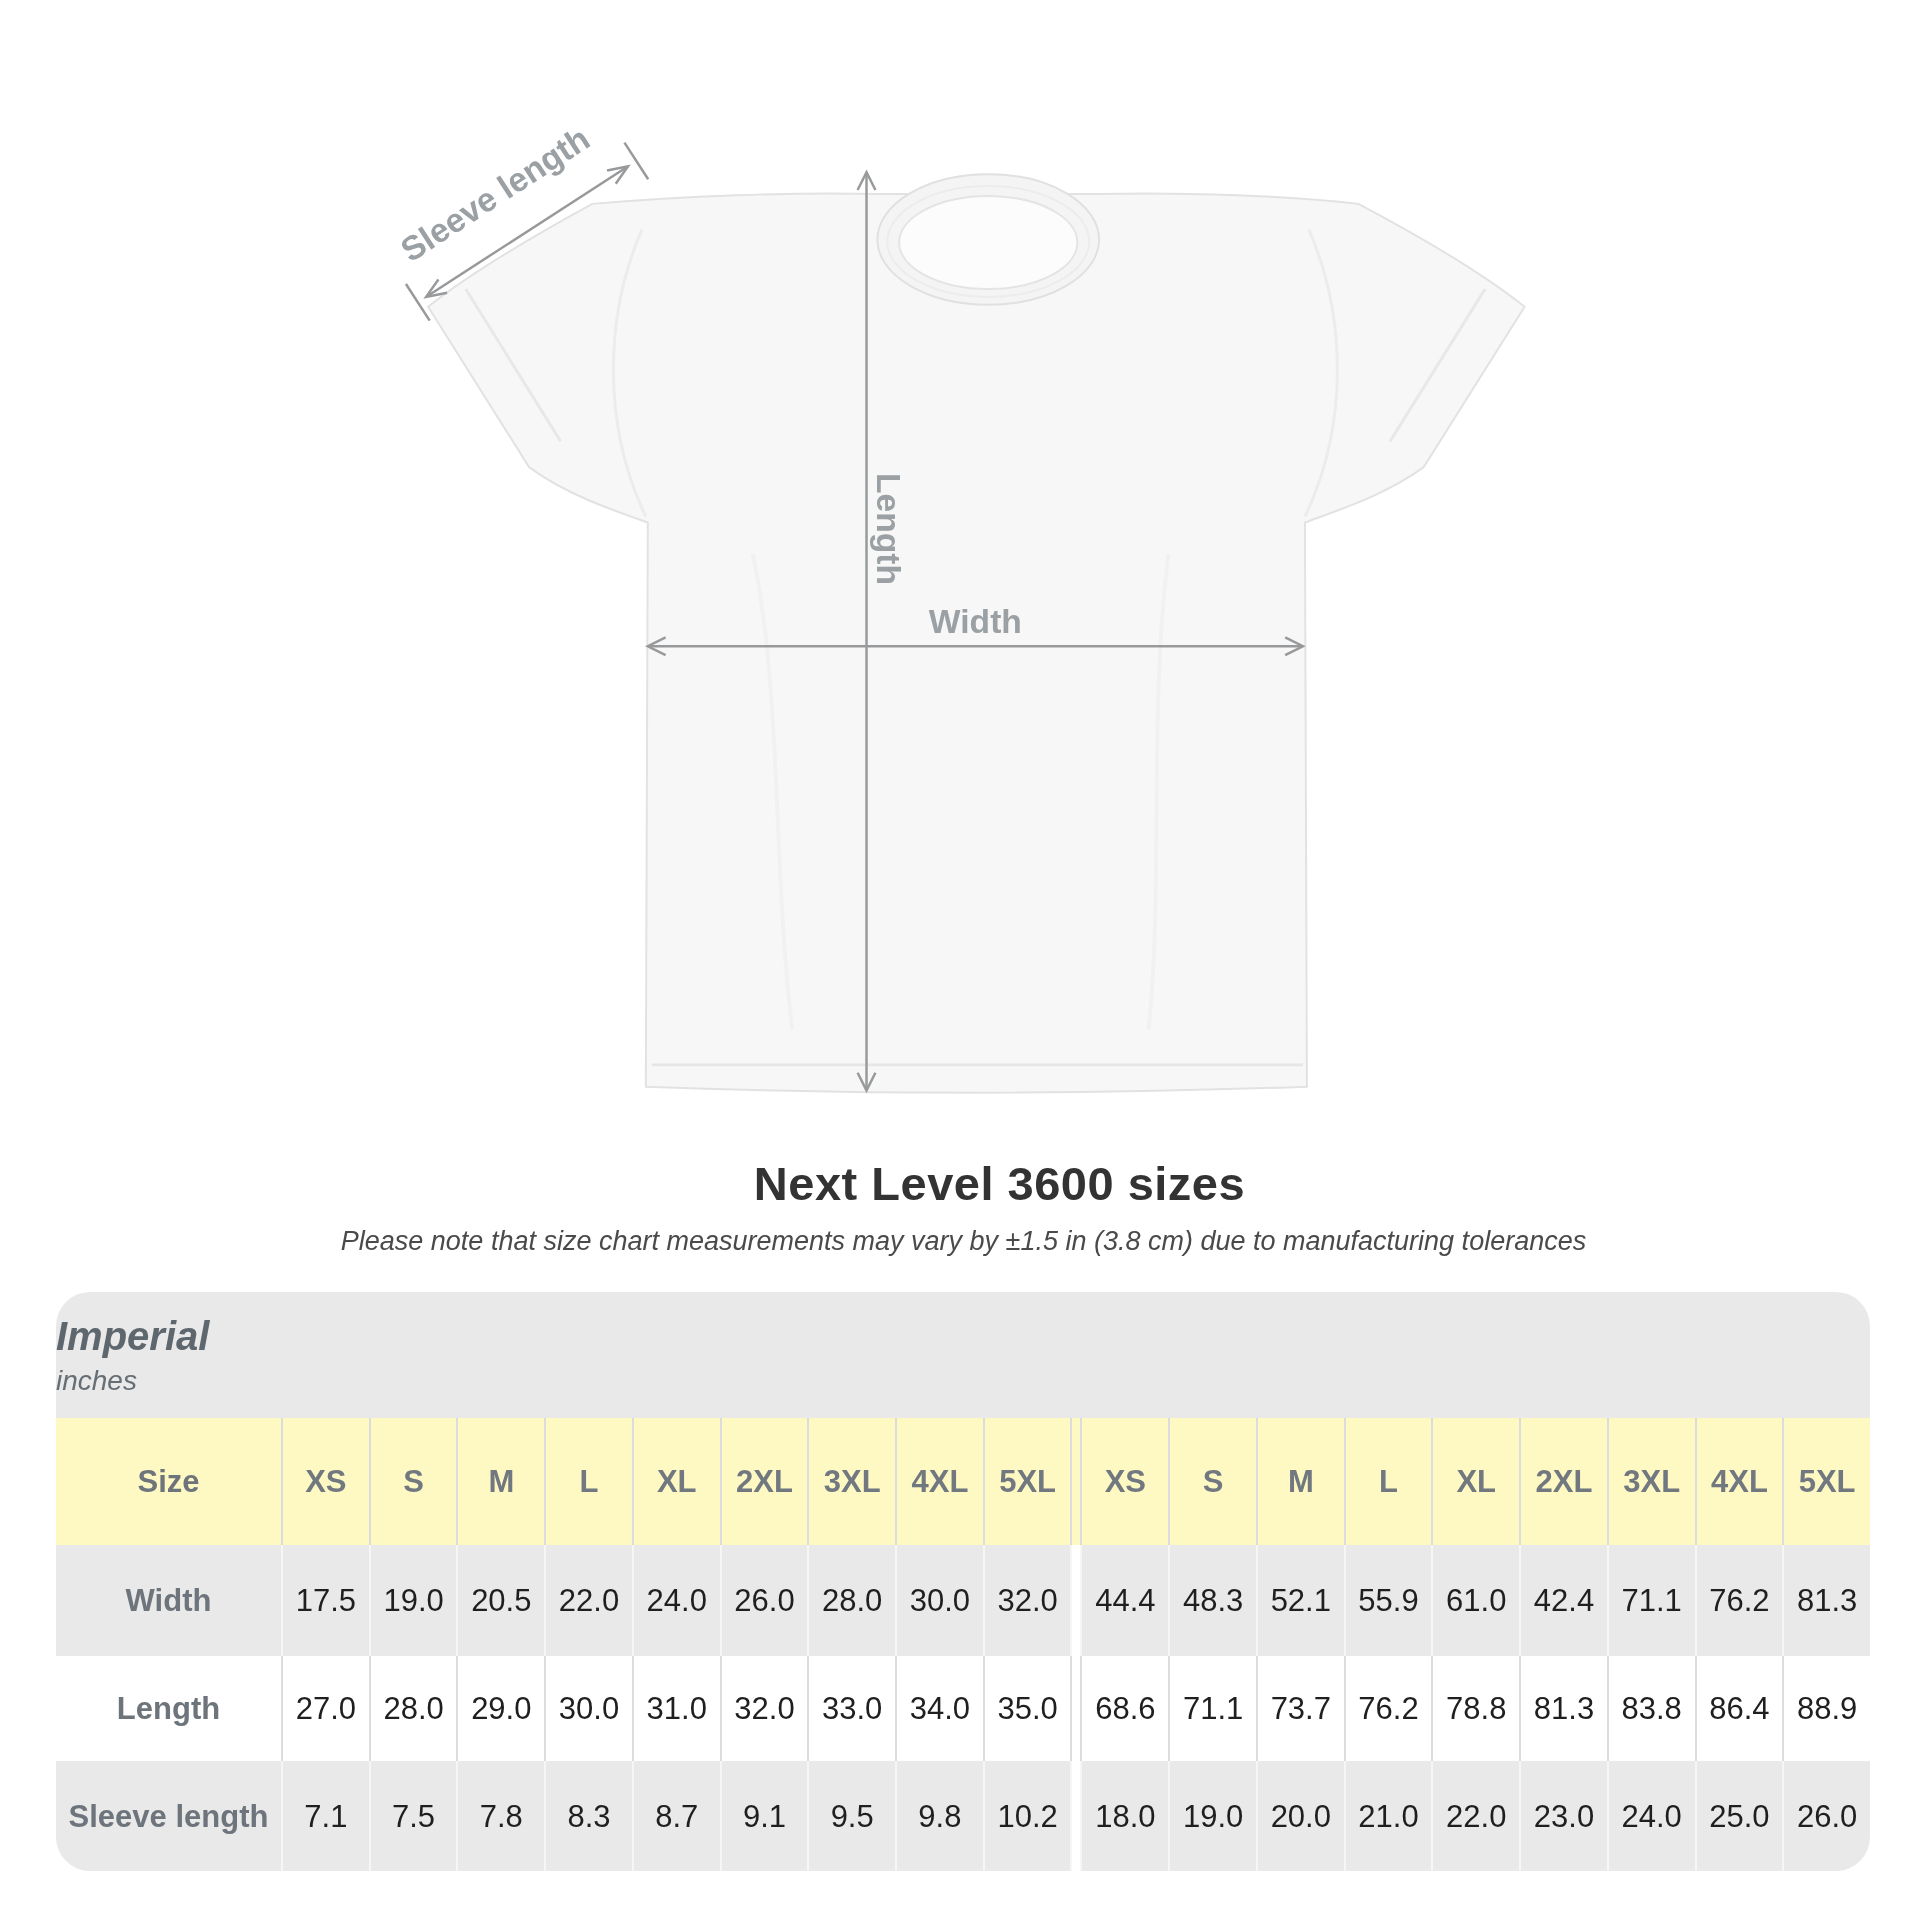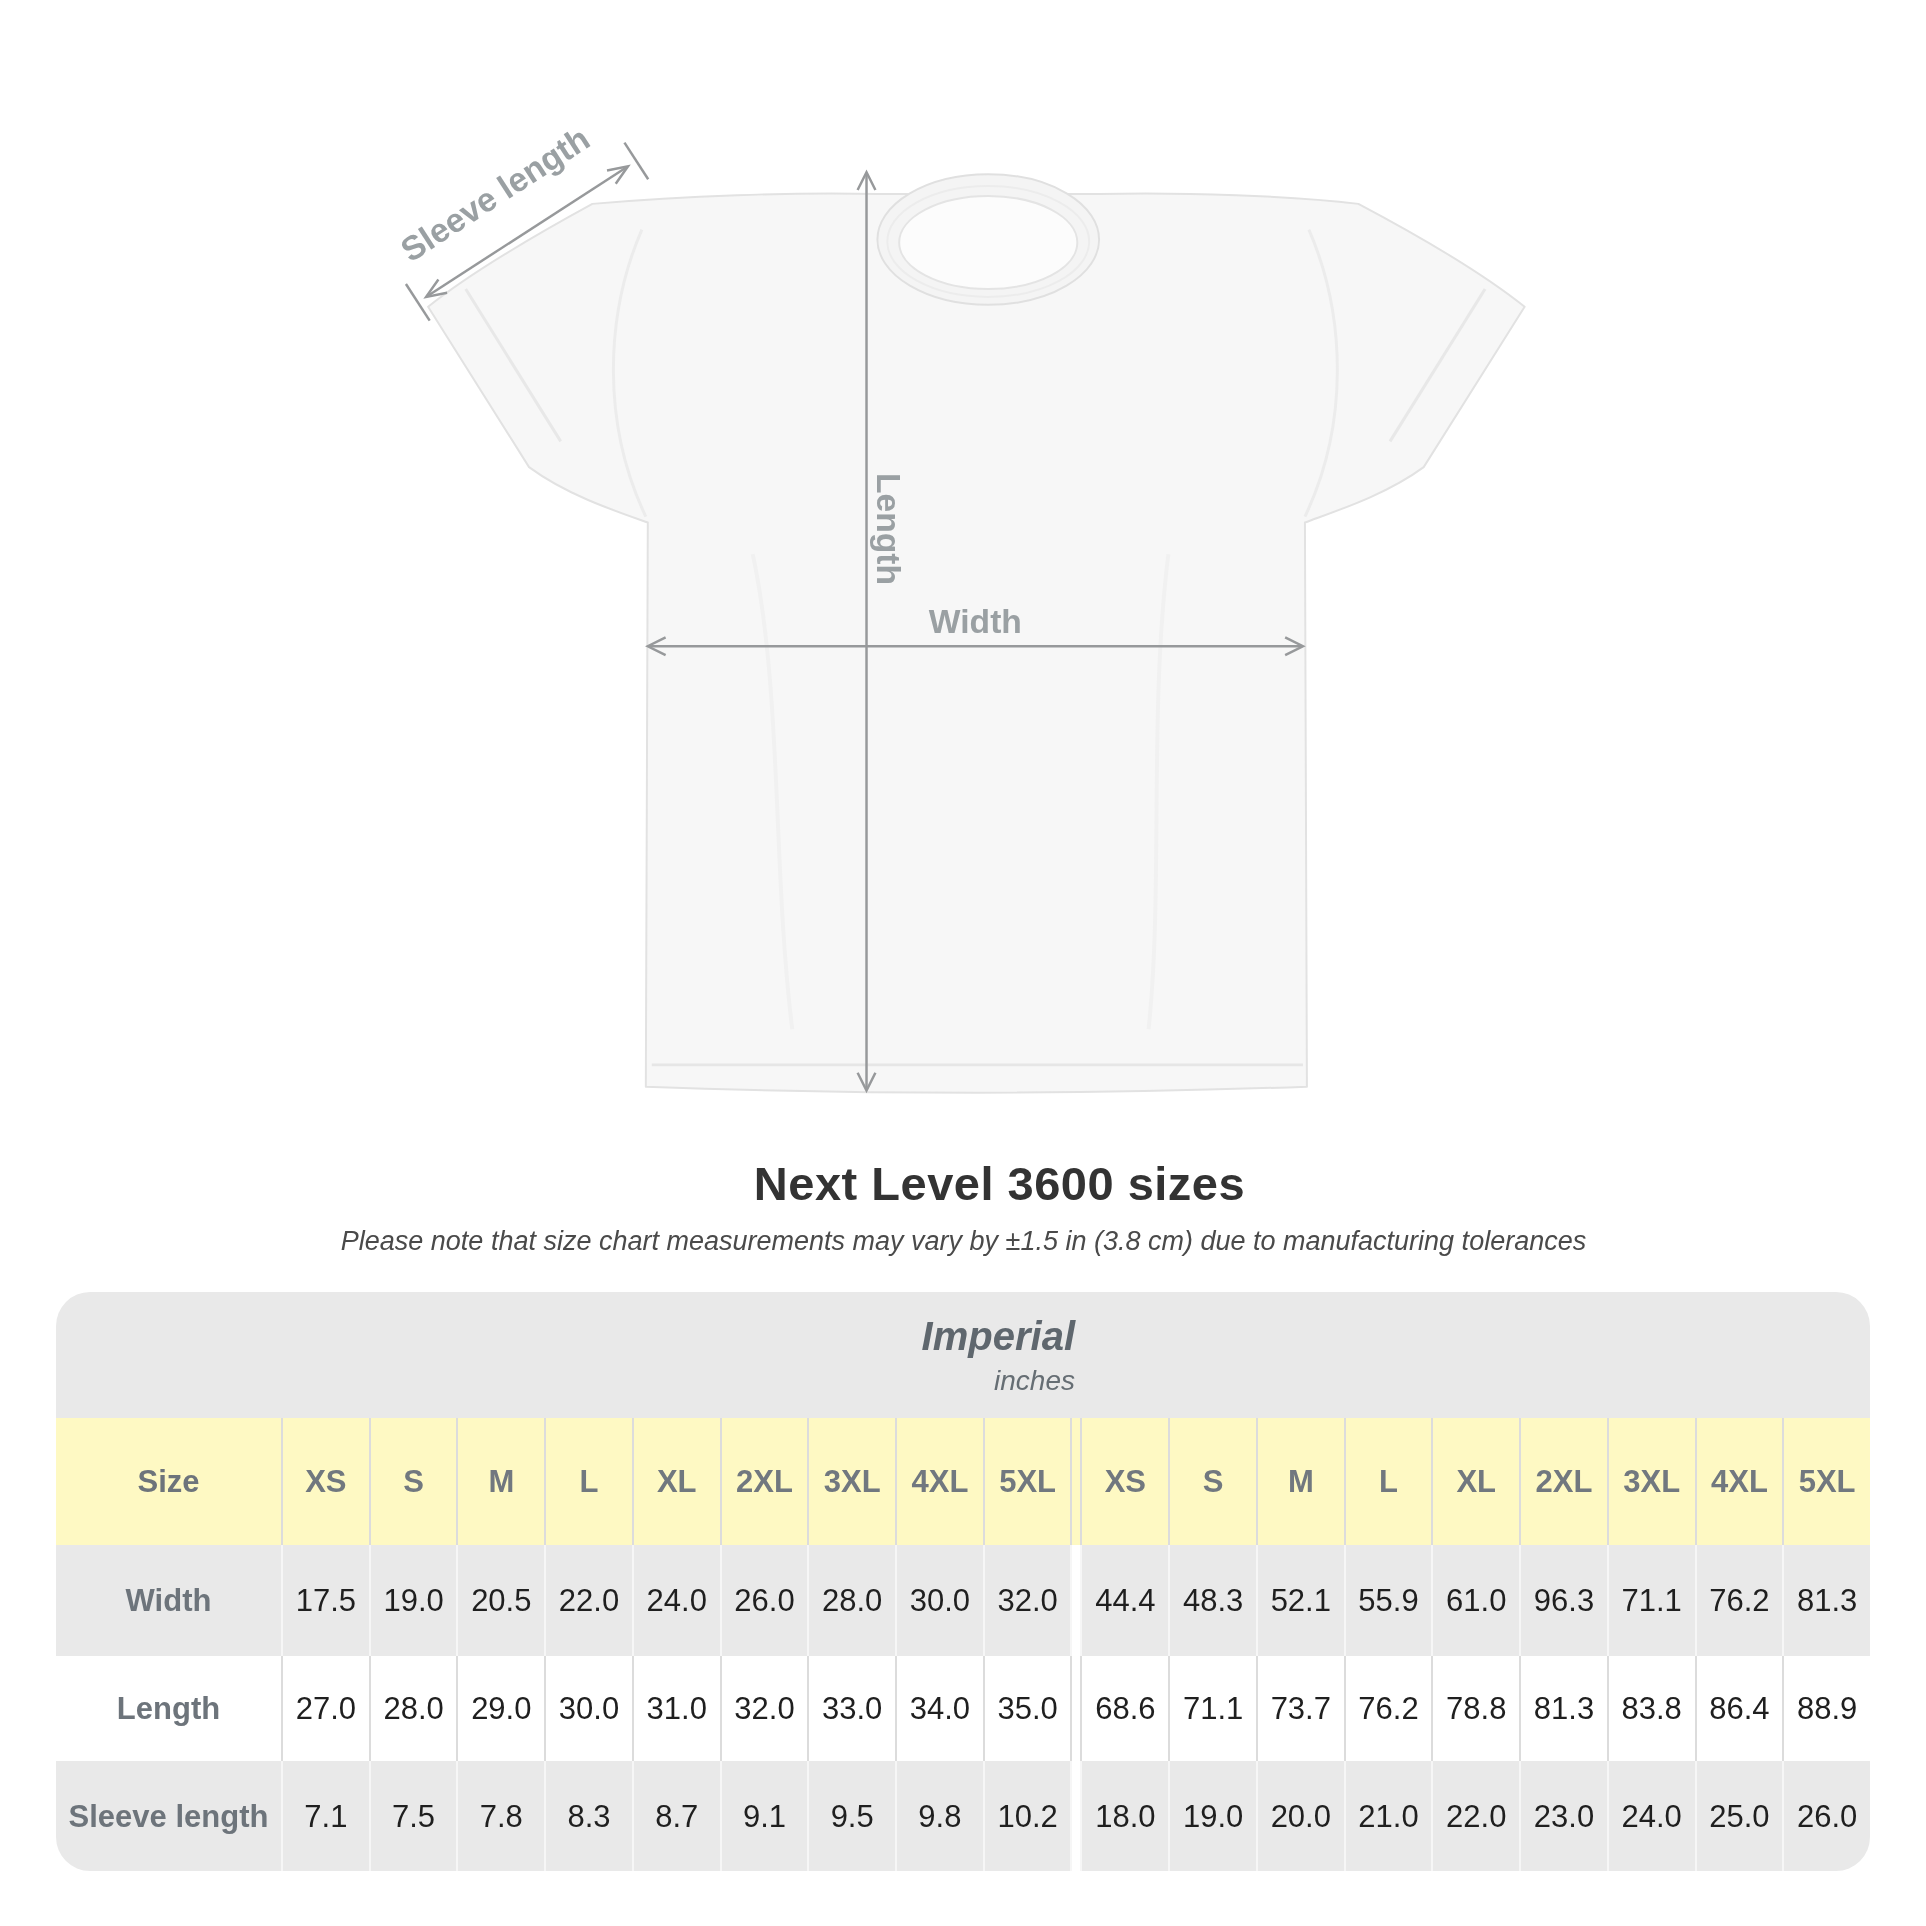--- a/index.html
+++ b/index.html
@@ -25,21 +25,21 @@
   
   .chart-title{position:absolute;left:0;top:1156px;width:100%;
     text-align:center;font-size:47px;font-weight:bold;color:var(--title);letter-spacing:0.5px;margin-left:36px;}
   .chart-note{position:absolute;left:0;top:1226px;width:100%;
     text-align:center;font-size:27px;font-style:italic;color:var(--subtitle);}
 
   
   .size-table{position:absolute;left:56px;top:1292px;width:1814px;height:579px;
     border-radius:34px;overflow:hidden;background:#ffffff;}
   .band{display:flex;height:126px;background:var(--row-stripe);}
-  .band-half{display:flex;flex-direction:column;align-items:flex-end;justify-content:center;gap:6px;}
+  .band-half{display:flex;flex-direction:column;align-items:flex-start;justify-content:center;gap:6px;}
   .band-half.imperial{width:1019px;}
   .band-half.metric{flex:1;}
   .band-title{font-size:40px;font-weight:bold;font-style:italic;color:var(--header-text);}
   .band-sub{font-size:28px;font-style:italic;color:#666e74;}
 
   .trow{display:grid;grid-template-columns:225px repeat(9,1fr) 10px repeat(9,1fr);}
   .trow.row-size{height:127px;background:#fef9c3;}
   .trow.row-w{height:111px;background:var(--row-stripe);}
   .trow.row-l{height:105px;background:#ffffff;}
   .trow.row-s{height:111px;background:var(--row-stripe);}
@@ -160,21 +160,21 @@
         <div class="cell val">26.0</div>
         <div class="cell val">28.0</div>
         <div class="cell val">30.0</div>
         <div class="cell val">32.0</div>
         <div class="cell divider"></div>
         <div class="cell val">44.4</div>
         <div class="cell val">48.3</div>
         <div class="cell val">52.1</div>
         <div class="cell val">55.9</div>
         <div class="cell val">61.0</div>
-        <div class="cell val">96.3</div>
+        <div class="cell val">42.4</div>
         <div class="cell val">71.1</div>
         <div class="cell val">76.2</div>
         <div class="cell val">81.3</div>
       </div>
     <div class="trow row-l">
       <div class="cell label">Length</div>
     <div class="cell val">27.0</div>
         <div class="cell val">28.0</div>
         <div class="cell val">29.0</div>
         <div class="cell val">30.0</div>

